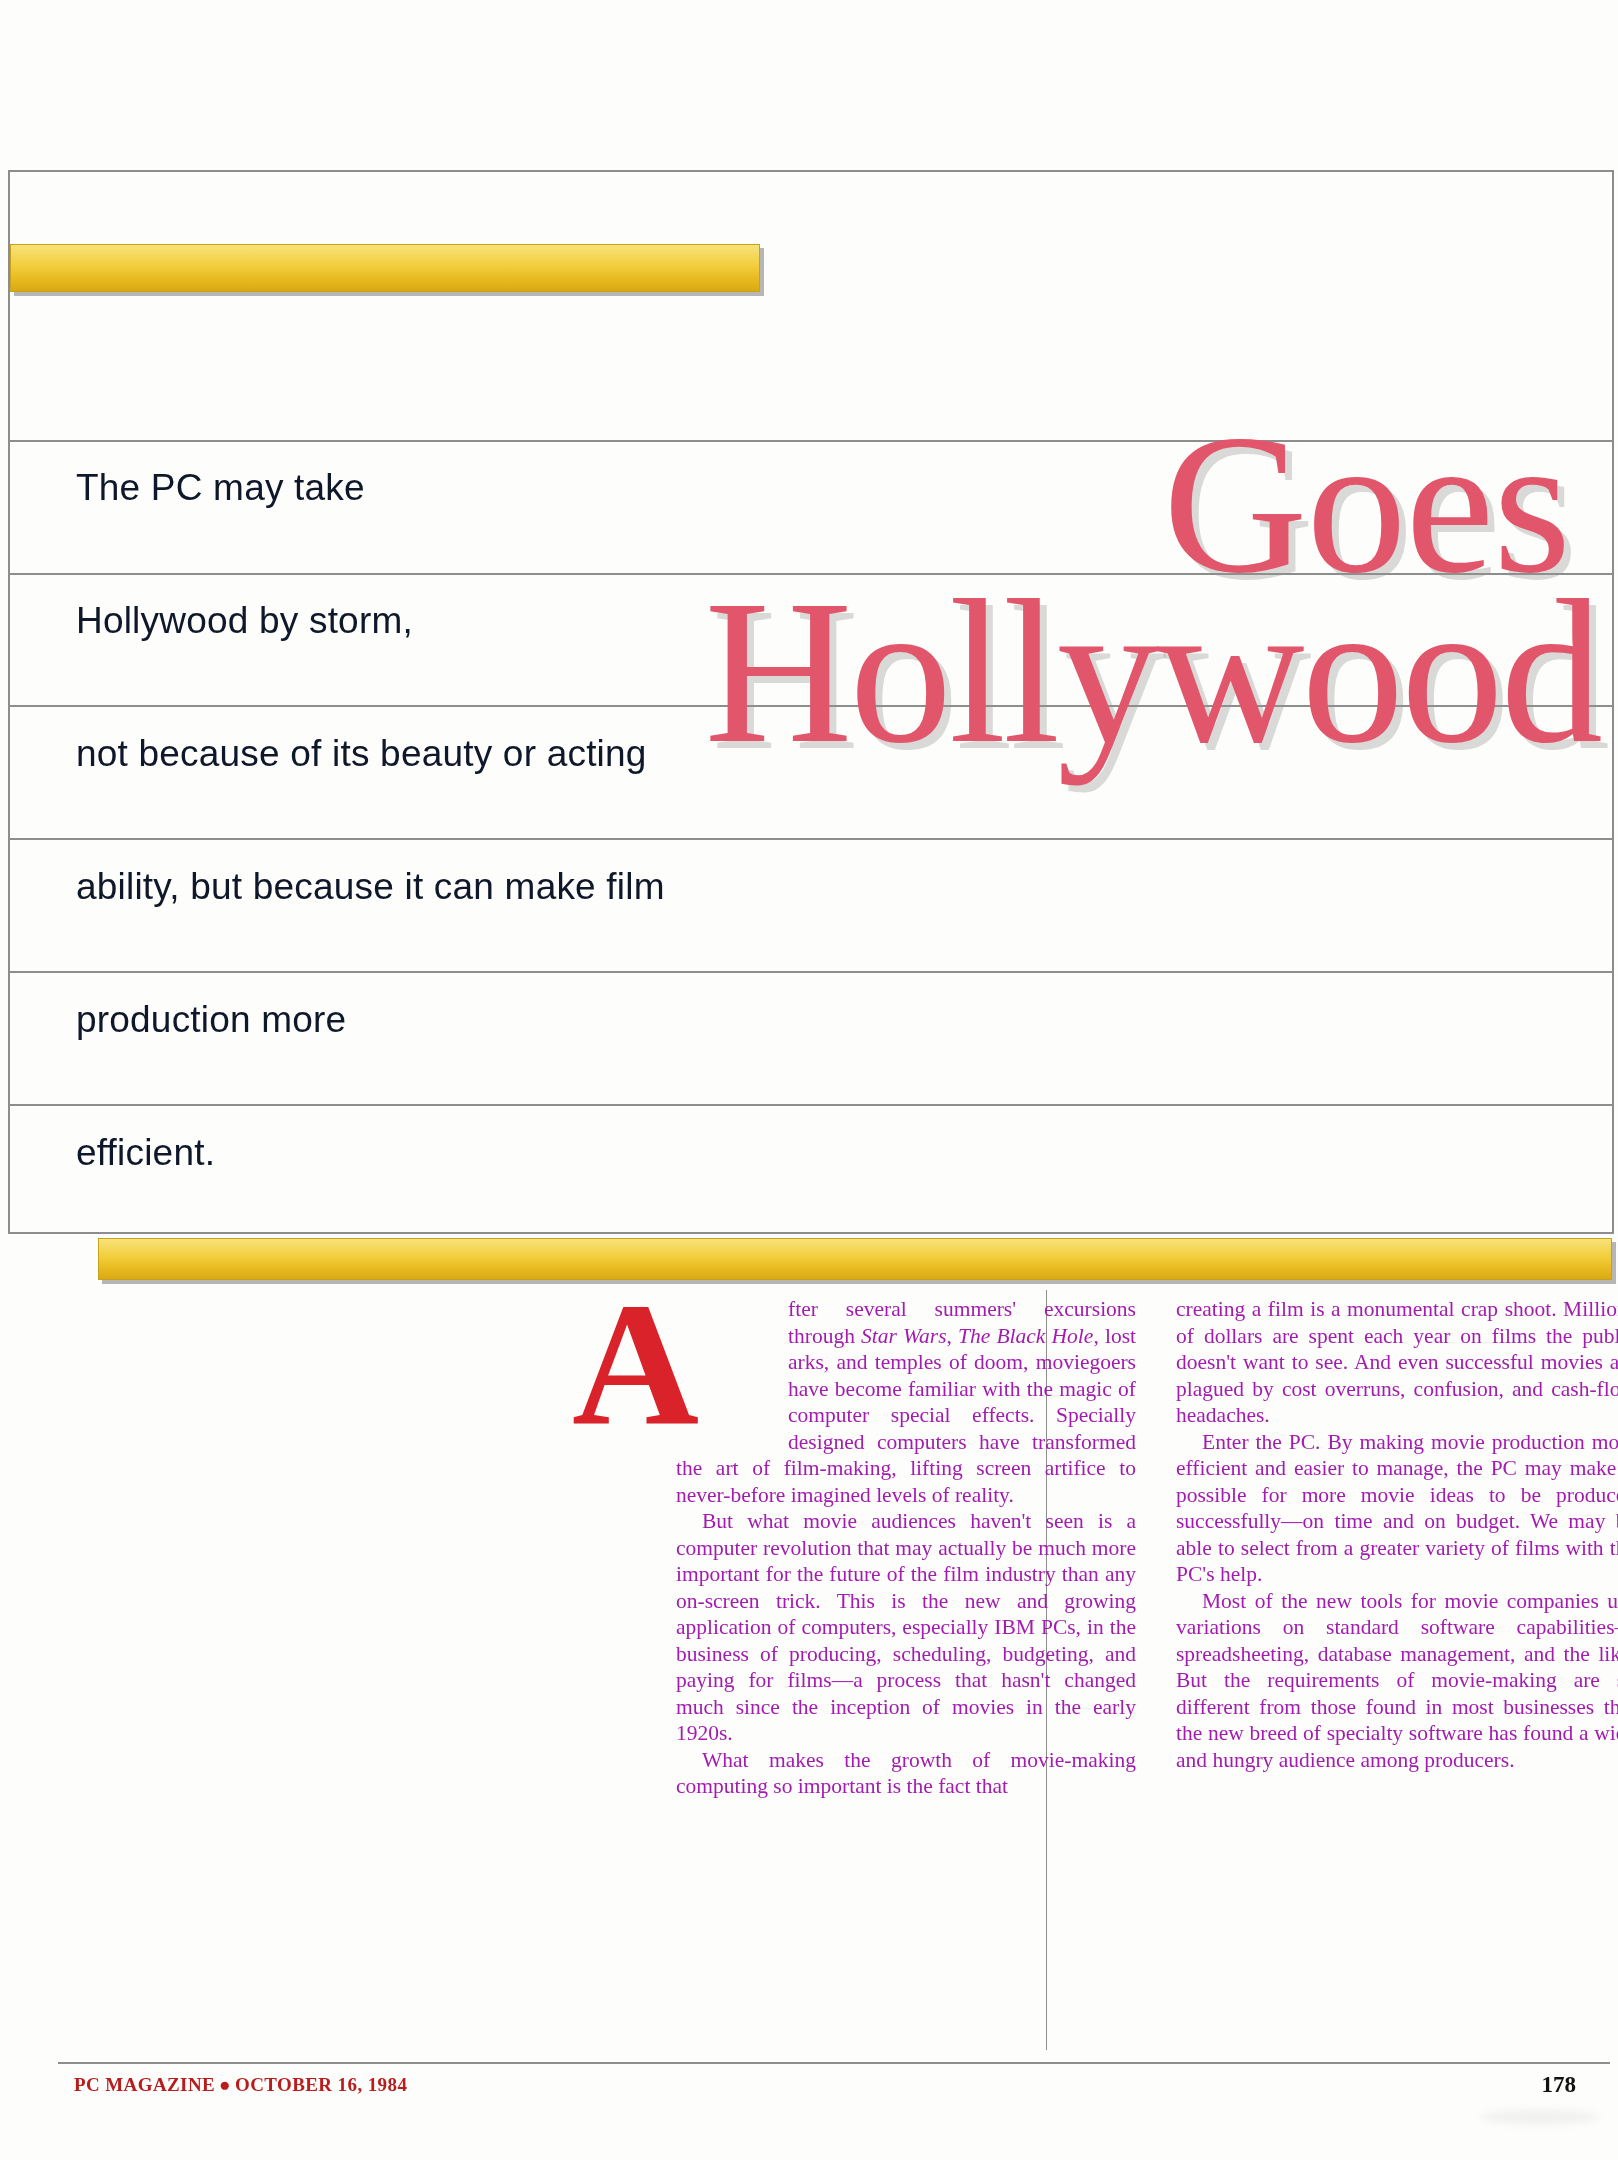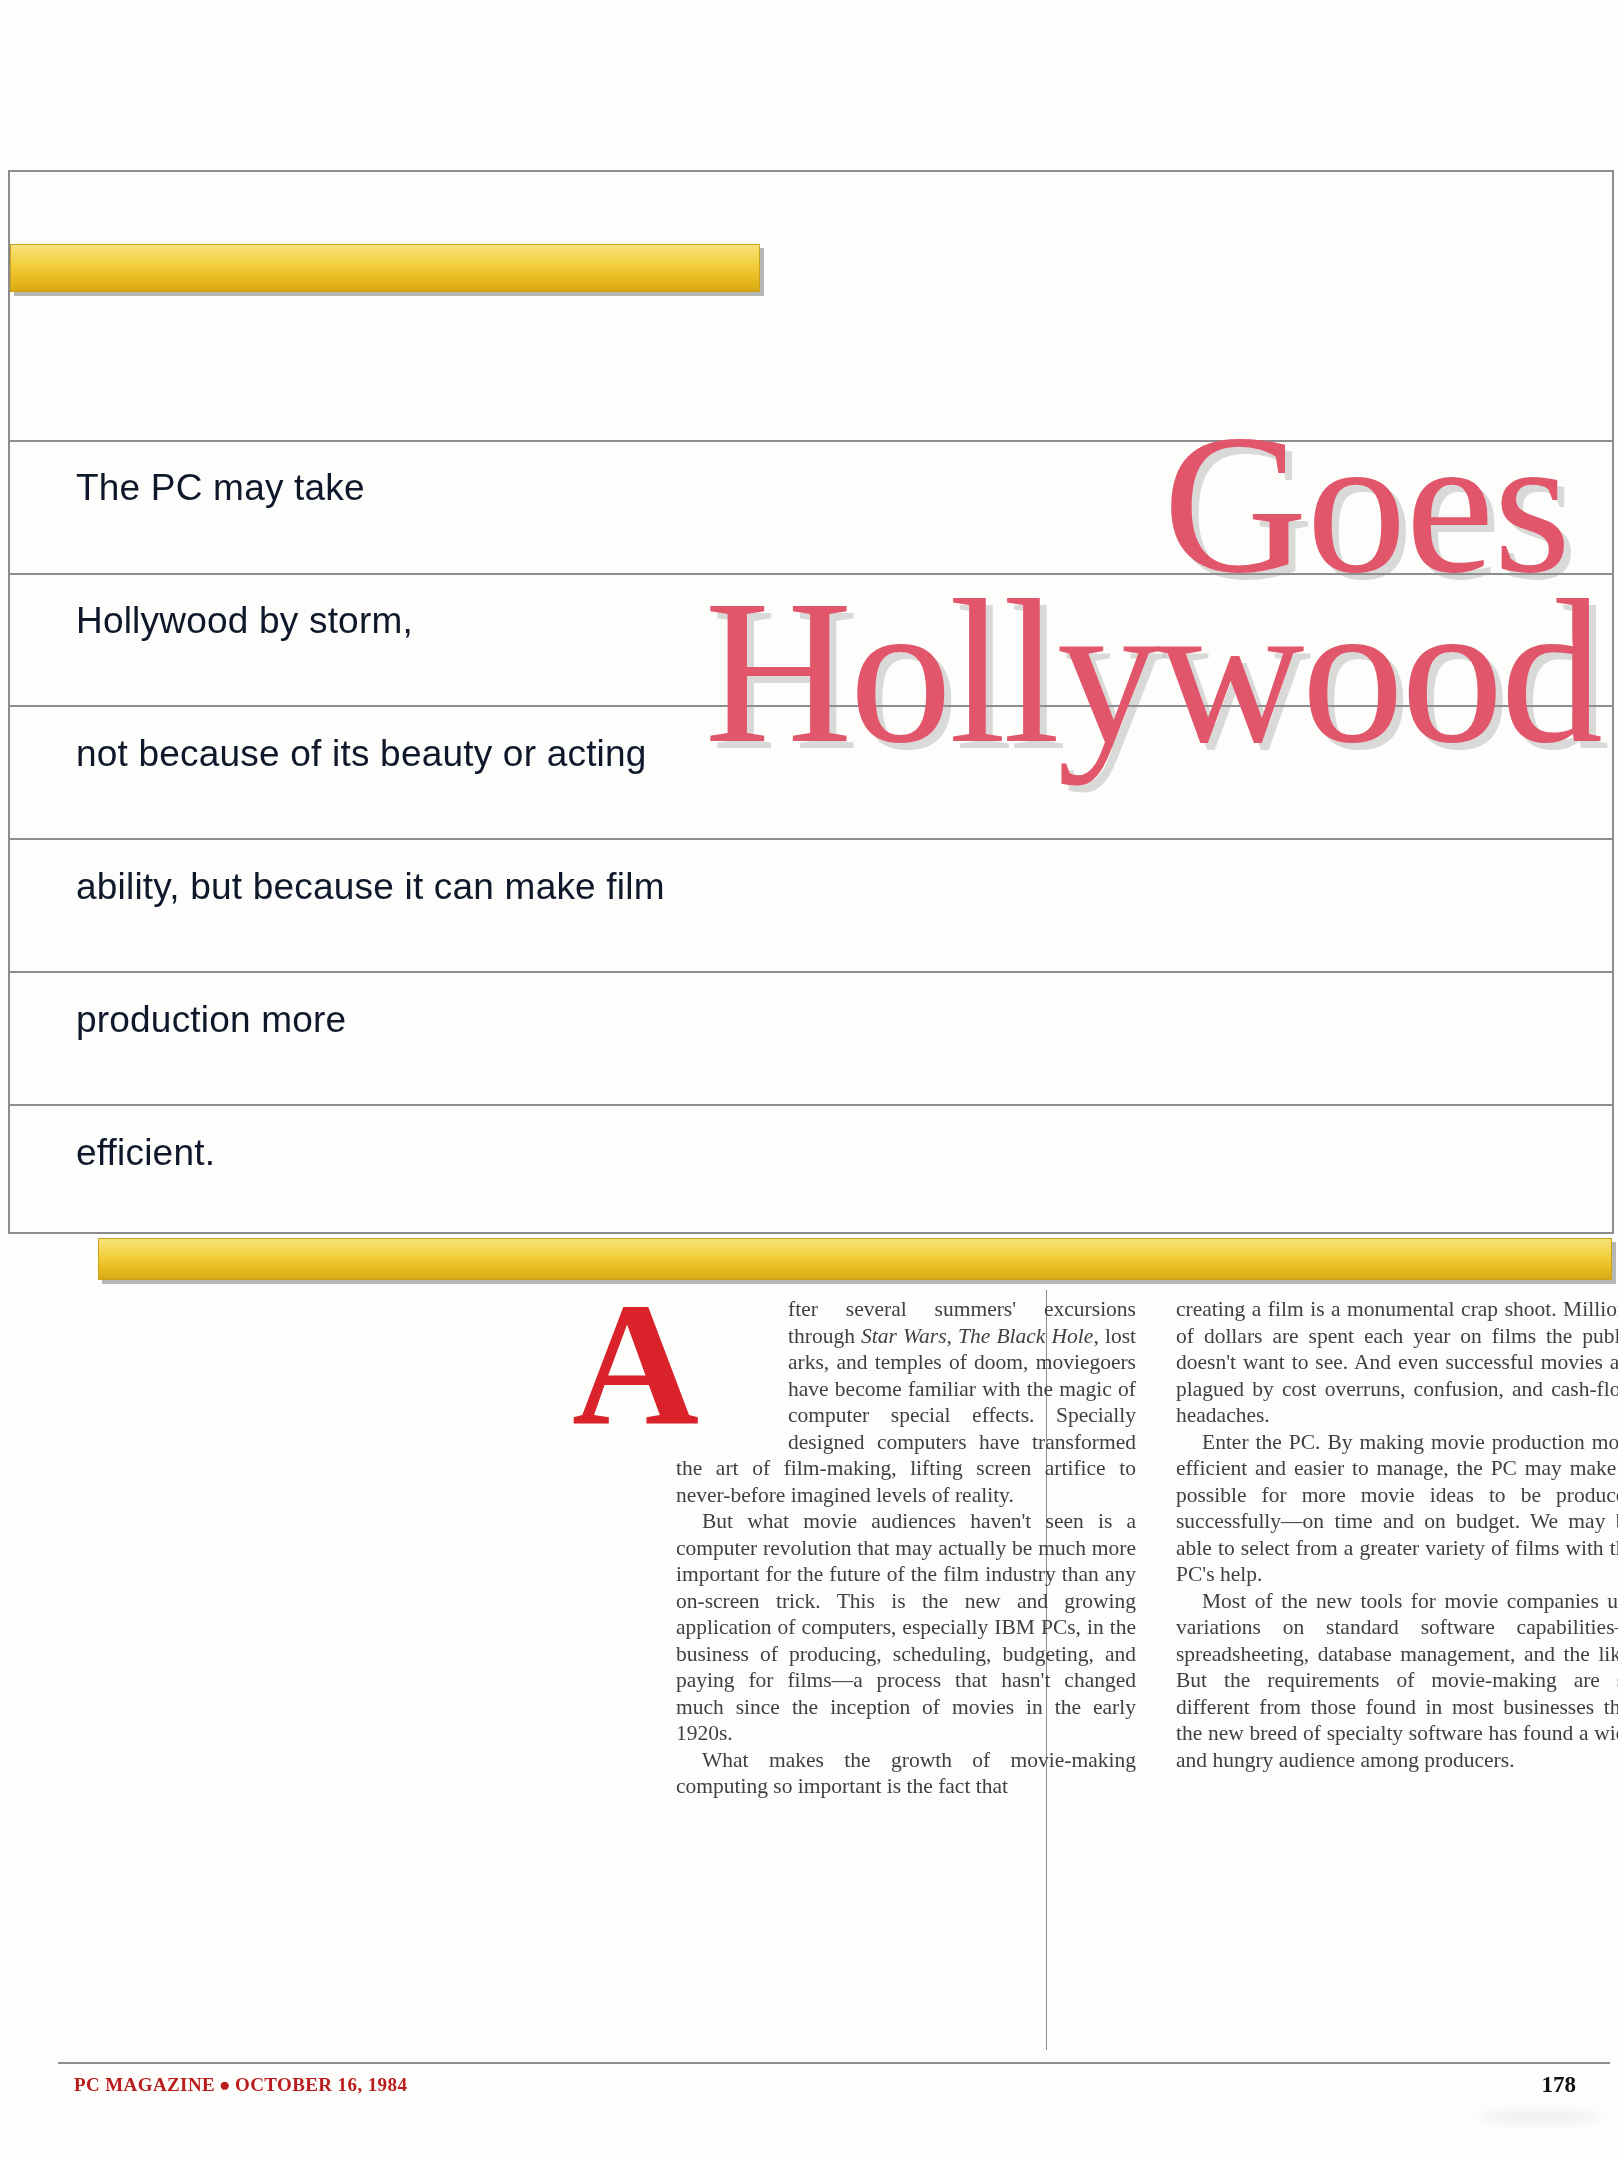--- a/index.html
+++ b/index.html
@@ -137,21 +137,21 @@
     width: 1512px;
     height: 748px;
   }
   .col {
     position: absolute;
     top: 0;
     width: 460px;
     font-family: "Liberation Serif", serif;
     font-size: 21.5px;
     line-height: 26.5px;
-    color: #404040;
+    color: #a21caf;
     text-align: justify;
     text-justify: inter-word;
     hyphens: manual;
   }
   #col-1 { left: 578px; }
   #col-2 { left: 1078px; }
   .col p { margin: 0; text-indent: 26px; }
   .col p.first { text-indent: 0; }
   .col em { font-style: italic; }
 

